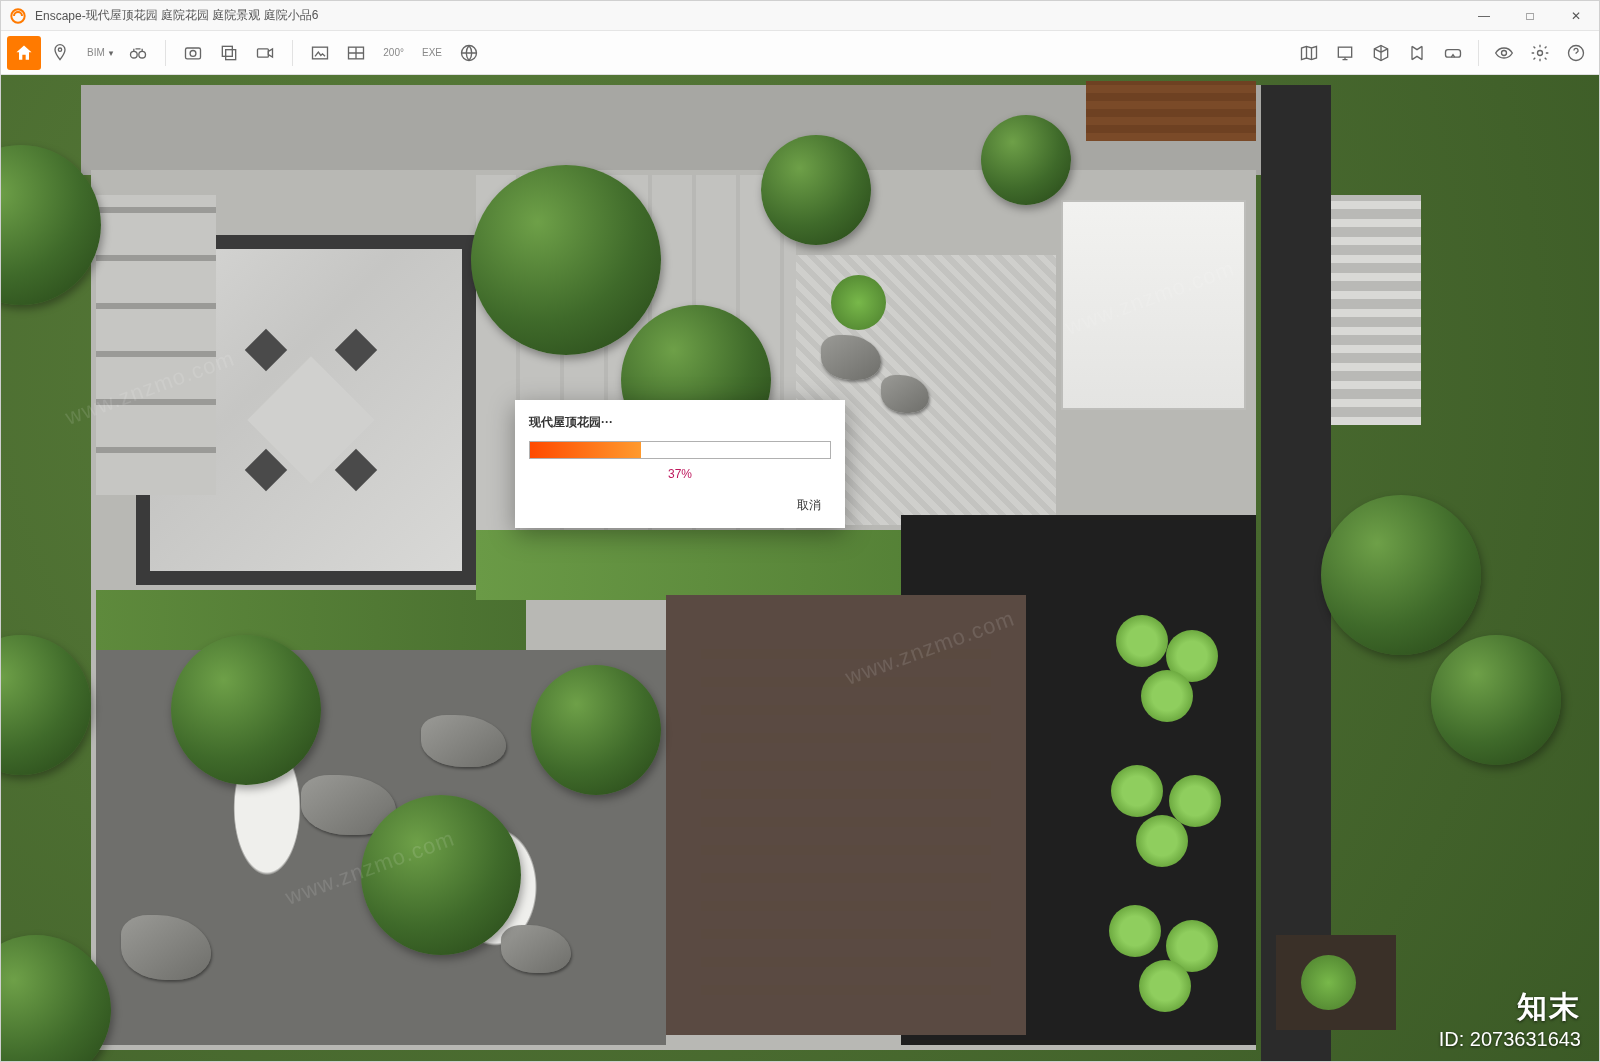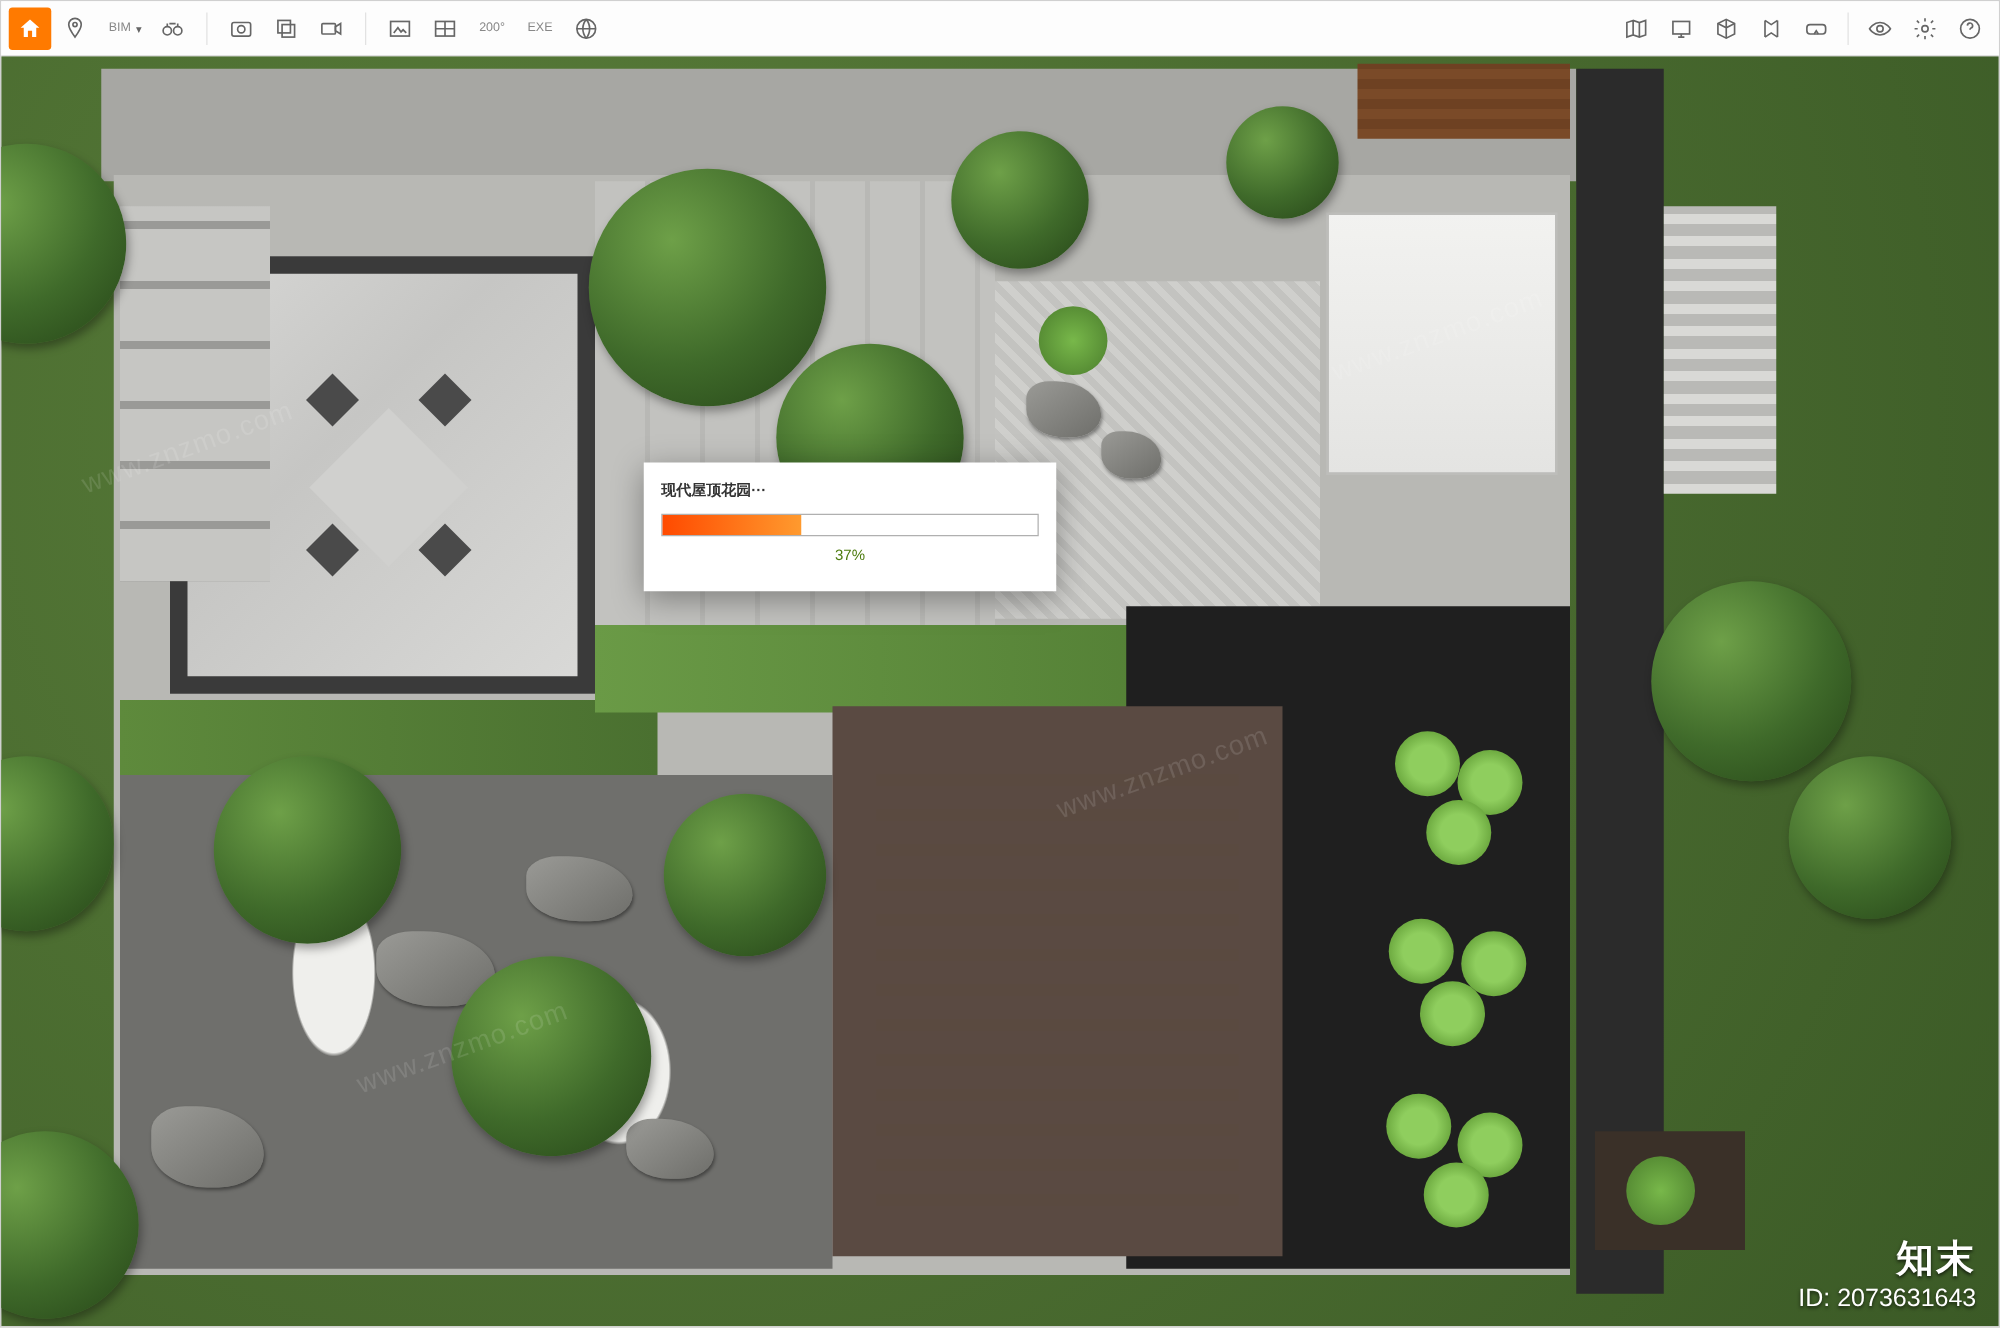--- a/index.html
+++ b/index.html
@@ -44,34 +44,55 @@
   .skylight { position:absolute; background: linear-gradient(180deg,#f2f2f0,#e4e4e2); border:2px solid #bdbdba; }
   .zen-path { position:absolute; background: radial-gradient(ellipse 80px 160px at 30% 40%, #efefec 0 40%, transparent 42%), radial-gradient(ellipse 100px 140px at 70% 60%, #efefec 0 40%, transparent 42%), #6f6f6c; }
   .border-dark { position:absolute; background:#2b2b2b; }
   .grass-strip { position:absolute; background: linear-gradient(90deg,#5e8a3c,#4a7030); }
   .planter { position:absolute; background:#3a3028; }
   
   .dialog { position:absolute; width:330px; background:#fff; box-shadow:0 6px 24px rgba(0,0,0,0.35); padding:14px 14px 10px; font-size:12px; color:#333; }
   .dialog .dlg-title { font-weight:600; margin-bottom:10px; }
   .progress-track { height:18px; border:1px solid #b0b0b0; background:#fff; position:relative; }
   .progress-fill { height:100%; background: linear-gradient(90deg,#ff4a00 0%, #ff9a2e 100%); }
-  .dialog .pct { text-align:center; margin:8px 0 12px; font-size:12px; color:#4d7c0f; }
+  .dialog .pct { text-align:center; margin:8px 0 12px; font-size:12px; color:#be185d; }
   .dialog .dlg-actions { display:flex; justify-content:flex-end; }
   .dlg-btn { padding:4px 10px; font-size:12px; color:#333; cursor:pointer; }
   
   .watermark { position:absolute; right:18px; bottom:10px; text-align:right; color:#fff; text-shadow:0 1px 3px rgba(0,0,0,0.7); pointer-events:none; }
   .watermark .brand { font-size:30px; font-weight:600; letter-spacing:2px; }
   .watermark .idline { font-size:20px; font-weight:500; }
   .diag-wm { position:absolute; color:rgba(255,255,255,0.12); font-size:22px; transform:rotate(-20deg); pointer-events:none; letter-spacing:1px; }
 </style>
 </head>
 <body>
 
 <div class="app-window">
 
+  <div class="titlebar">
+    <span class="app-icon">
+      <svg viewBox="0 0 24 24">
+          <circle cx="12" cy="12" r="10" fill="none" stroke="#ff7a00" stroke-width="3"></circle>
+          <path d="M6 12a6 6 0 0 1 12 0" fill="none" stroke="#ff7a00" stroke-width="3"></path>
+        </svg>
+    </span>
+    <span class="title-text">Enscape</span>
+    <span class="title-text"> - </span>
+    <span class="title-text">现代屋顶花园 庭院花园 庭院景观 庭院小品6</span>
+    <span class="spacer"></span>
+    <div class="win-btn">
+        <span>—</span>
+      </div>
+    <div class="win-btn">
+        <span>□</span>
+      </div>
+    <div class="win-btn close">
+        <span>✕</span>
+      </div>
+  </div>
 
   <div class="toolbar">
     <div class="group">
       <div class="tb-btn active">
         <svg viewBox="0 0 24 24" fill="currentColor">
             <path d="M12 3l9 8h-3v9h-4v-6h-4v6H6v-9H3z"></path>
           </svg>
       </div>
       <div class="tb-btn">
         <svg viewBox="0 0 24 24" fill="none" stroke="currentColor" stroke-width="1.6">
@@ -274,20 +295,23 @@
       <div class="diag-wm" style="left:280px;top:780px;"><span>www.znzmo.com</span></div>
 
     </div>
 
     <div class="dialog" style="left:514px; top:325px;">
       <div class="dlg-title">现代屋顶花园···</div>
       <div class="progress-track">
         <div class="progress-fill" style="width:37%"></div>
       </div>
       <div class="pct">37%</div>
+      <div class="dlg-actions">
+        <div class="dlg-btn"><span>取消</span></div>
+      </div>
     </div>
 
     <div class="watermark">
       <div class="brand">知末</div>
       <div class="idline">
         <span>ID: </span><span>2073631643</span>
       </div>
     </div>
   </div>
 

